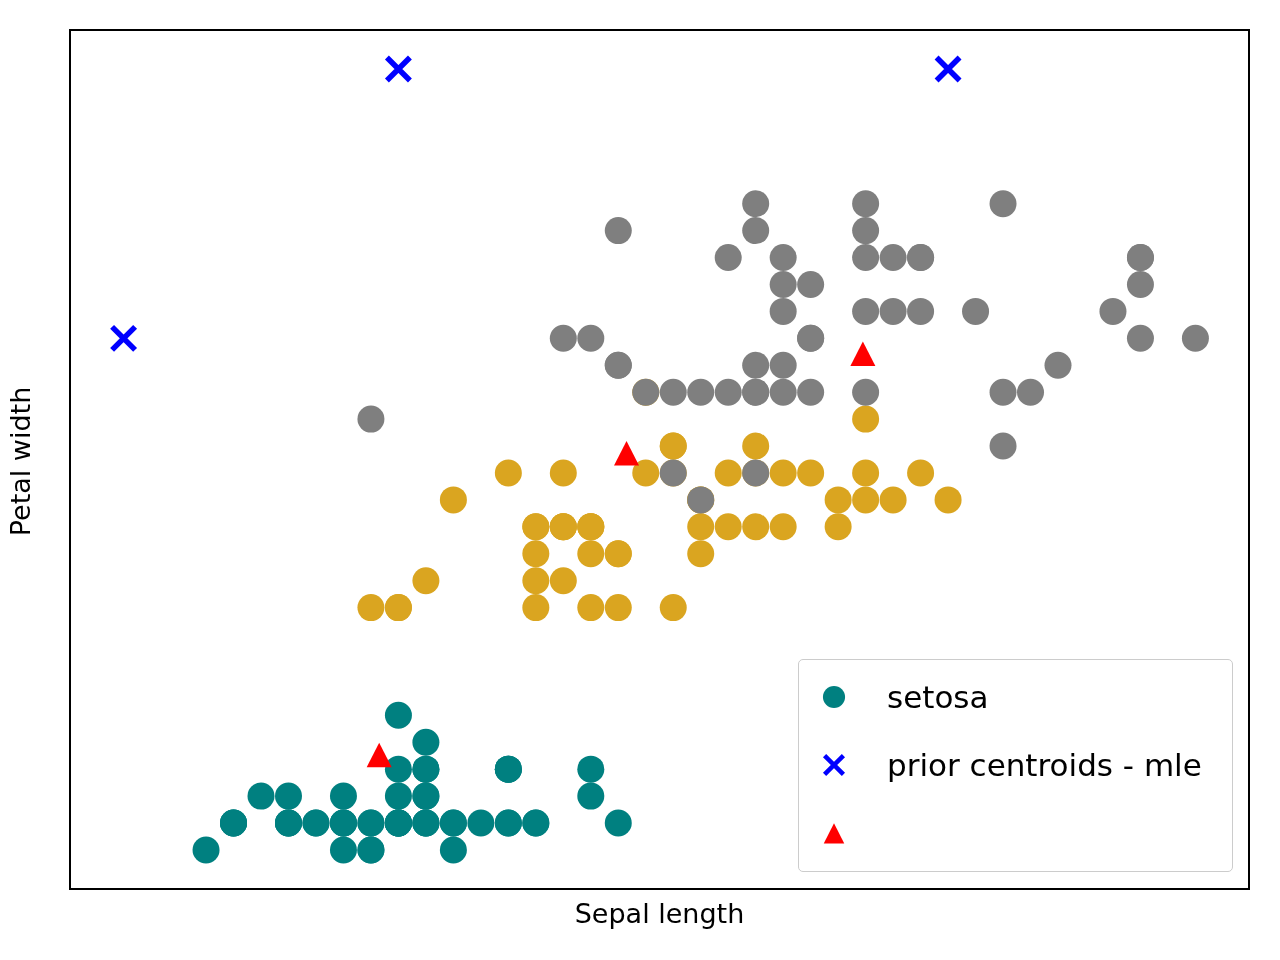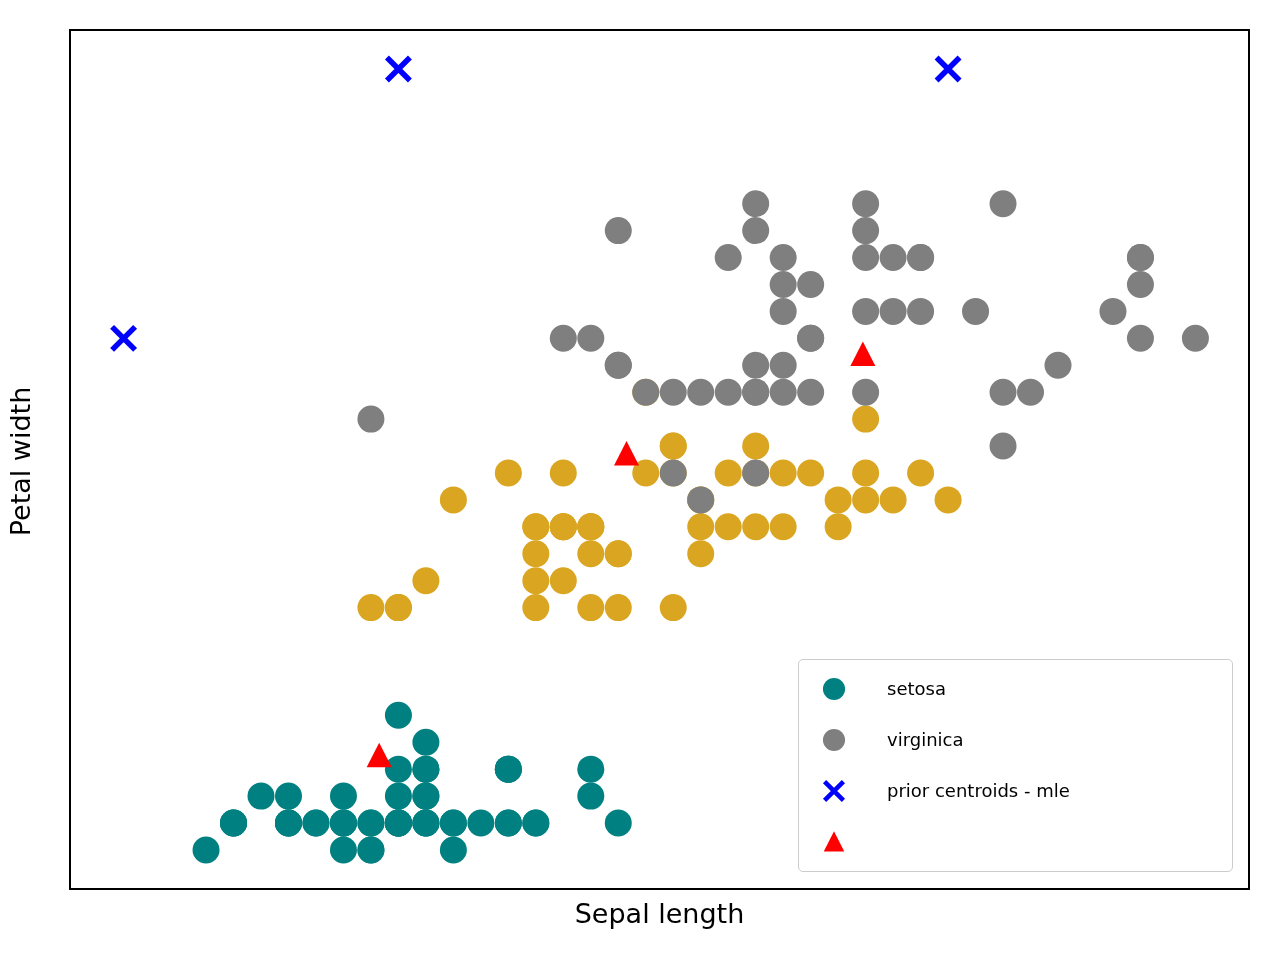--- a/index.html
+++ b/index.html
@@ -61,21 +61,21 @@
     height: 40px;
   }
   .legend-marker-box {
     width: 70px;
     display: flex;
     justify-content: center;
     align-items: center;
   }
   .legend-label {
     margin-left: 18px;
-    font-size: 18px;
+    font-size: 31px;
     color: #000000;
     line-height: 1;
     white-space: nowrap;
   }
   .lm { width: 34px; height: 34px; }
 </style>
 </head>
 <body>
 
 <div class="figure">
@@ -249,28 +249,20 @@
       <span class="legend-marker-box">
           <svg class="lm" viewBox="-17 -17 34 34">
             <circle cx="0" cy="0" r="11.069999999999999" fill="#008080"></circle>
           </svg>
         </span>
       <span class="legend-label">setosa</span>
     </div>
     <div class="legend-row">
       <span class="legend-marker-box">
           <svg class="lm" viewBox="-17 -17 34 34">
-            <circle cx="0" cy="0" r="11.069999999999999" fill="#7F7F7F"></circle>
-          </svg>
-        </span>
-      <span class="legend-label">virginica</span>
-    </div>
-    <div class="legend-row">
-      <span class="legend-marker-box">
-          <svg class="lm" viewBox="-17 -17 34 34">
             <path d="M-9.43,-9.43 L9.43,9.43 M-9.43,9.43 L9.43,-9.43" stroke="#0000FF" stroke-width="4.51" fill="none"></path>
           </svg>
         </span>
       <span class="legend-label">prior centroids - mle</span>
     </div>
     <div class="legend-row">
       <span class="legend-marker-box">
           <svg class="lm" viewBox="-17 -17 34 34">
             <polygon points="0,-10.66 10.25,9.43 -10.25,9.43" fill="#FF0000"></polygon>
           </svg>

